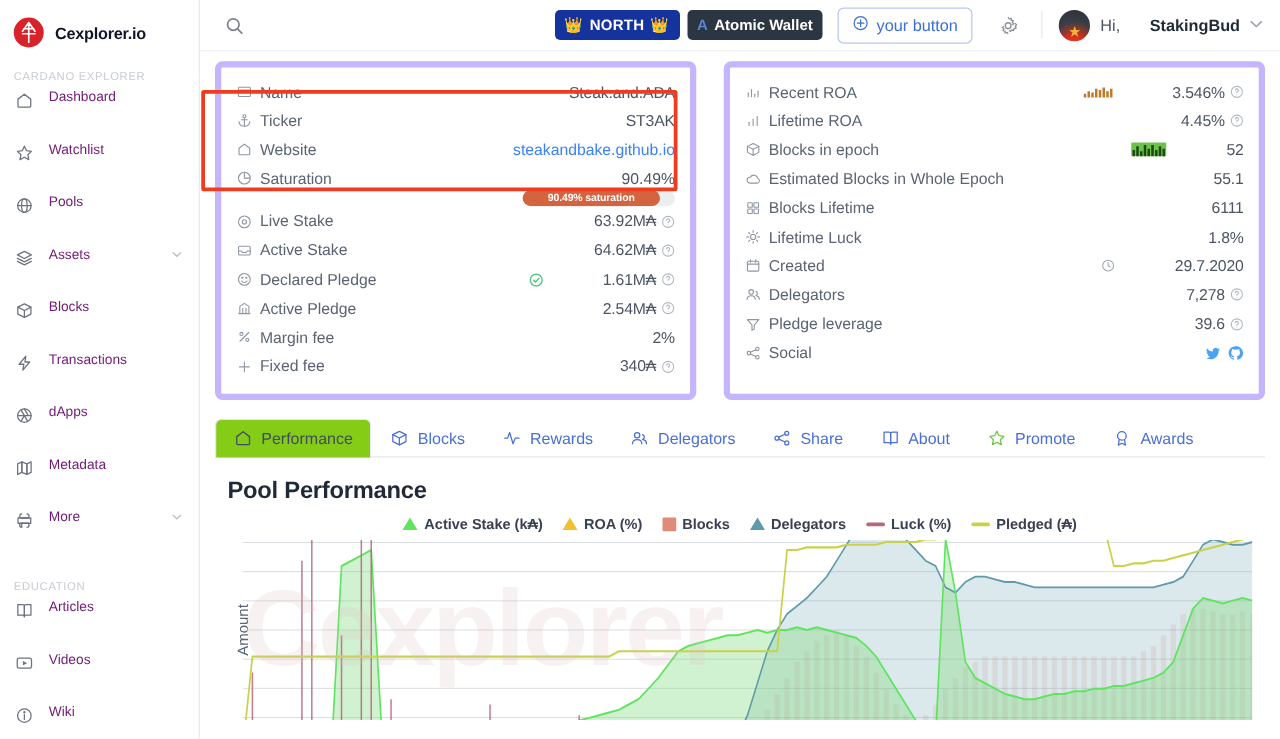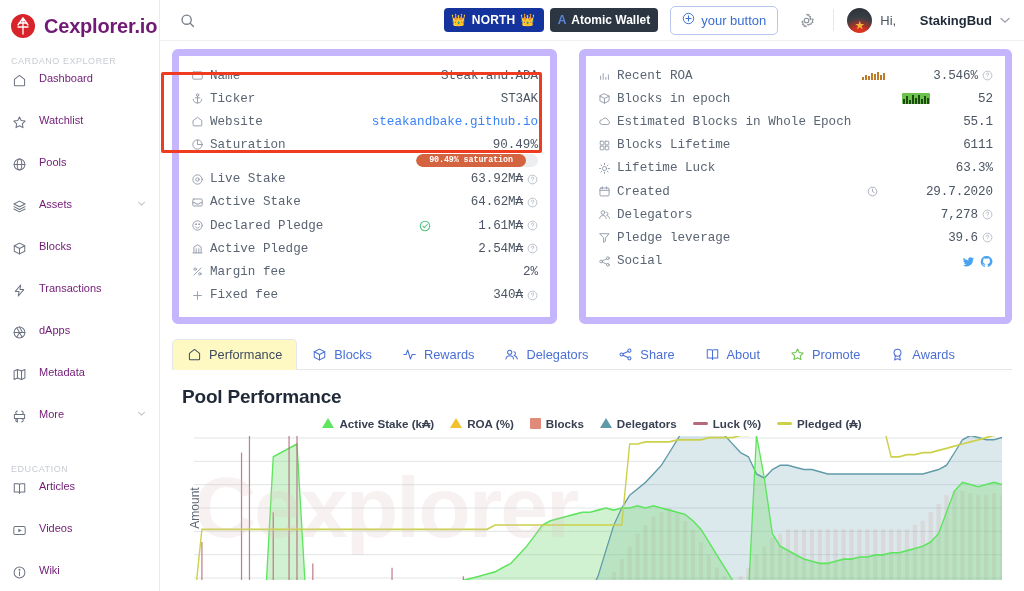--- a/index.html
+++ b/index.html
@@ -20,21 +20,21 @@
     flex: 0 0 160px;
     position: relative;
     overflow: hidden;
   }
   .brand { display: flex; align-items: center; gap: 9px; padding: 10px 0 0 11px; height: 42px; }
   .brand-logo {
     width: 24px; height: 24px; border-radius: 50%;
     background: #d8232a; position: relative; flex: 0 0 24px;
   }
   .brand-logo svg { position: absolute; left: 4px; top: 3px; }
-  .brand-name { font-size: 20px; font-weight: 700; color: #701a75; letter-spacing: -0.2px; white-space: nowrap; }
+  .brand-name { font-size: 13px; font-weight: 700; color: #0f172a; letter-spacing: -0.2px; white-space: nowrap; }
   .sect-label {
     font-size: 9px; letter-spacing: .55px; color: #c7ccd3;
     padding: 14px 0 6px 11px; text-transform: uppercase; font-weight: 400;
   }
   .nav-item {
     display: flex; align-items: flex-start; gap: 11px;
     padding: 0 12px 0 11px; height: 42px; cursor: pointer;
     color: #701a75; font-size: 11px; white-space: nowrap;
   }
   .nav-ic { width: 17px; height: 17px; flex: 0 0 17px; display: flex; align-items: center; justify-content: center; color: #6b7280; }
@@ -81,22 +81,22 @@
     background: #f2b13a; clip-path: polygon(50% 0%, 62% 38%, 100% 40%, 70% 62%, 82% 100%, 50% 76%, 18% 100%, 30% 62%, 0% 40%, 38% 38%);
   }
   .user-text { font-size: 13px; color: #4b5563; }
   .user-text b { color: #1f2937; font-weight: 700; margin-left: 20px; }
   .caret { color: #9aa1ab; font-size: 11px; }
 
   
   .content { padding: 8px 12px 0 12px; }
   .cards { display: flex; gap: 22px; }
   .card {
-    flex: 1; background: #fff; border: 7px solid #c4b5fd; border-radius: 6px;
-    padding: 8px 12px 10px 12px; position: relative; font-family: Liberation Mono, monospace;
+    flex: 1; background: #fff; border: 5px solid #c4b5fd; border-radius: 6px;
+    padding: 8px 12px 10px 12px; position: relative;
   }
   .card.left { flex: 0 0 385px; }
   .row {
     display: flex; align-items: center; height: 23.2px;
     font-size: 12.6px; color: #5a6472;
   }
   .row .lbl { display: flex; align-items: center; gap: 6px; }
   .rowic { width: 13px; height: 13px; flex: 0 0 13px; color: #8d96a3; display: flex; align-items: center; justify-content: center; }
   .rowic svg { display: block; }
   .row .val { margin-left: auto; display: flex; align-items: center; gap: 4px; color: #4b5563; font-size: 12.6px; white-space: nowrap; }
@@ -138,21 +138,21 @@
     display: flex; align-items: stretch; border-bottom: 1px solid #e5e7eb; gap: 0;
     height: 32px;
   }
   .tab {
     display: flex; align-items: center; gap: 7px;
     padding: 0 14px; font-size: 12.8px; color: #4a6fd6; cursor: pointer;
     border: 1px solid transparent; border-bottom: none; position: relative; top: 1px;
     border-radius: 5px 5px 0 0; white-space: nowrap;
   }
   .tab .tic { width: 15px; height: 15px; flex: 0 0 15px; display: flex; align-items: center; justify-content: center; }
-  .tab.active { background: #fef9c3; color: #3f4c5f; border-color: #e5e7eb; }
+  .tab.active { background: #84cc16; color: #3f4c5f; border-color: #e5e7eb; }
   .tab.promote { color: #4a6fd6; }
   .tab.promote .tic { color: #6cc24a; }
 
   
   .panel { padding: 12px 12px 0 12px; }
   .chart-title { font-size: 19px; color: #1f2937; font-weight: 700; letter-spacing: -.2px; padding: 4px 0 0 10px; }
   .legend {
     display: flex; align-items: center; justify-content: center; gap: 16px;
     margin-top: 9px; font-size: 11.6px; color: #384152; font-weight: 700;
     flex-wrap: nowrap;
@@ -577,20 +577,40 @@
                     <circle cx="8" cy="8" r="6.4"></circle>
                     <path d="M6.3 6.2a1.75 1.75 0 1 1 2.3 1.7c-.4.2-.6.5-.6 1" stroke-linecap="round"></path>
                     <circle cx="8" cy="11.5" r=".55" fill="currentColor" stroke="none"></circle>
                   </svg></span>
               </span>
             </div>
             <div class="row">
               <span class="lbl">
                 <span class="rowic">
                   <svg width="15" height="15" viewBox="0 0 20 20" fill="none" stroke="currentColor" stroke-width="1.35" stroke-linecap="round" stroke-linejoin="round">
+                    <line x1="5" y1="16" x2="5" y2="12"></line>
+                    <line x1="10" y1="16" x2="10" y2="8"></line>
+                    <line x1="15" y1="16" x2="15" y2="5"></line>
+                  </svg>
+                </span>
+                <span>Lifetime ROA</span>
+              </span>
+              <span class="val">
+                <span class="num">4.45%</span>
+                <span class="q"><svg width="11" height="11" viewBox="0 0 16 16" fill="none" stroke="currentColor" stroke-width="1.2">
+                    <circle cx="8" cy="8" r="6.4"></circle>
+                    <path d="M6.3 6.2a1.75 1.75 0 1 1 2.3 1.7c-.4.2-.6.5-.6 1" stroke-linecap="round"></path>
+                    <circle cx="8" cy="11.5" r=".55" fill="currentColor" stroke="none"></circle>
+                  </svg></span>
+              </span>
+            </div>
+            <div class="row">
+              <span class="lbl">
+                <span class="rowic">
+                  <svg width="15" height="15" viewBox="0 0 20 20" fill="none" stroke="currentColor" stroke-width="1.35" stroke-linecap="round" stroke-linejoin="round">
                     <path d="M10 2.8 17 6.3v7.4L10 17.2 3 13.7V6.3z"></path>
                     <path d="M3 6.3 10 9.9l7-3.6M10 9.9v7.3"></path>
                   </svg>
                 </span>
                 <span>Blocks in epoch</span>
               </span>
               <span class="val">
                 <span class="blocks-badge">
                   <i style="height:5px"></i>
                   <i style="height:8px"></i>
@@ -638,21 +658,21 @@
               <span class="lbl">
                 <span class="rowic">
                   <svg width="15" height="15" viewBox="0 0 20 20" fill="none" stroke="currentColor" stroke-width="1.35" stroke-linecap="round" stroke-linejoin="round">
                     <circle cx="10" cy="10" r="3.2"></circle>
                     <path d="M10 2.2v2M10 15.8v2M2.2 10h2M15.8 10h2M4.5 4.5l1.4 1.4M14.1 14.1l1.4 1.4M15.5 4.5l-1.4 1.4M5.9 14.1l-1.4 1.4"></path>
                   </svg>
                 </span>
                 <span>Lifetime Luck</span>
               </span>
               <span class="val">
-                <span class="num">63.3%</span>
+                <span class="num">1.8%</span>
               </span>
             </div>
             <div class="row">
               <span class="lbl">
                 <span class="rowic">
                   <svg width="15" height="15" viewBox="0 0 20 20" fill="none" stroke="currentColor" stroke-width="1.35" stroke-linecap="round" stroke-linejoin="round">
                     <rect x="3" y="4.6" width="14" height="12.2" rx="1.6"></rect>
                     <line x1="3" y1="8.2" x2="17" y2="8.2"></line>
                     <line x1="6.8" y1="2.9" x2="6.8" y2="5.8"></line>
                     <line x1="13.2" y1="2.9" x2="13.2" y2="5.8"></line>

